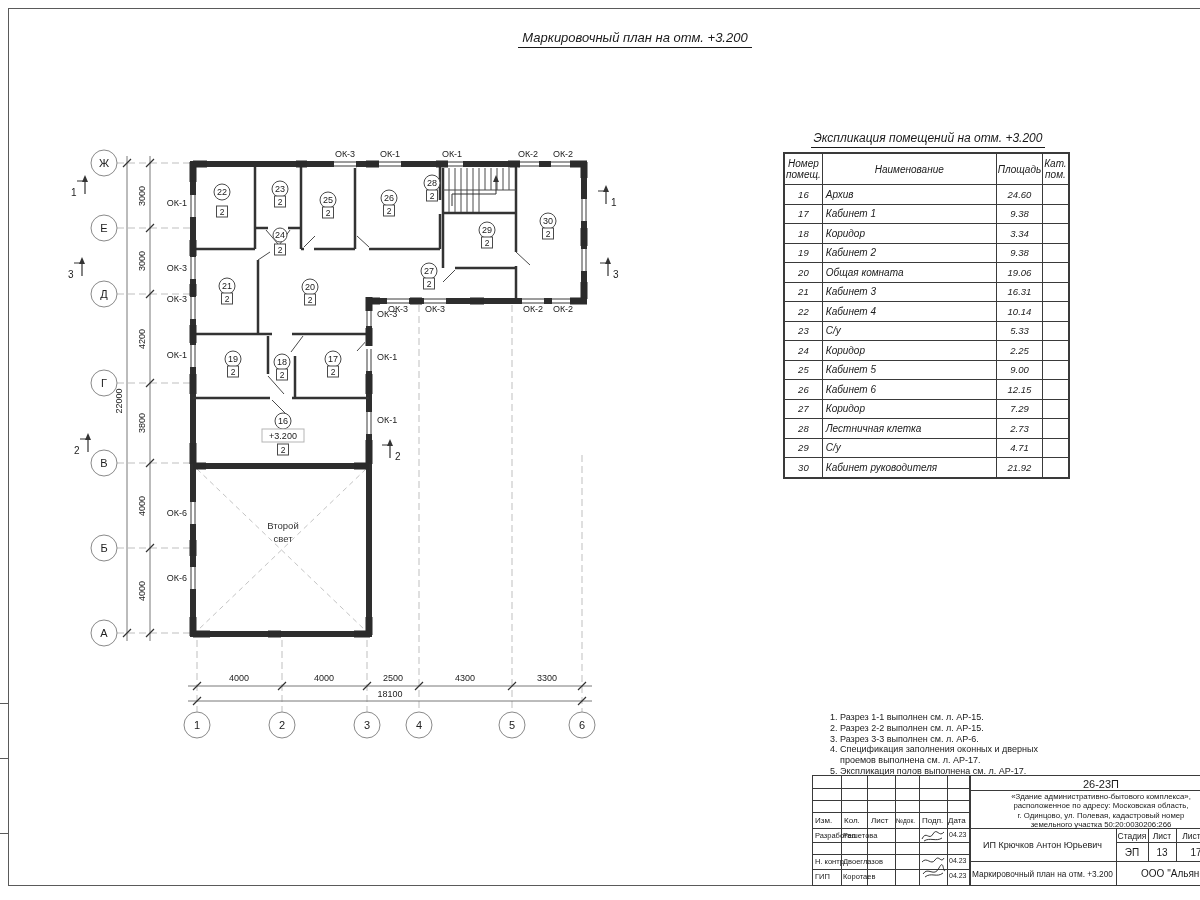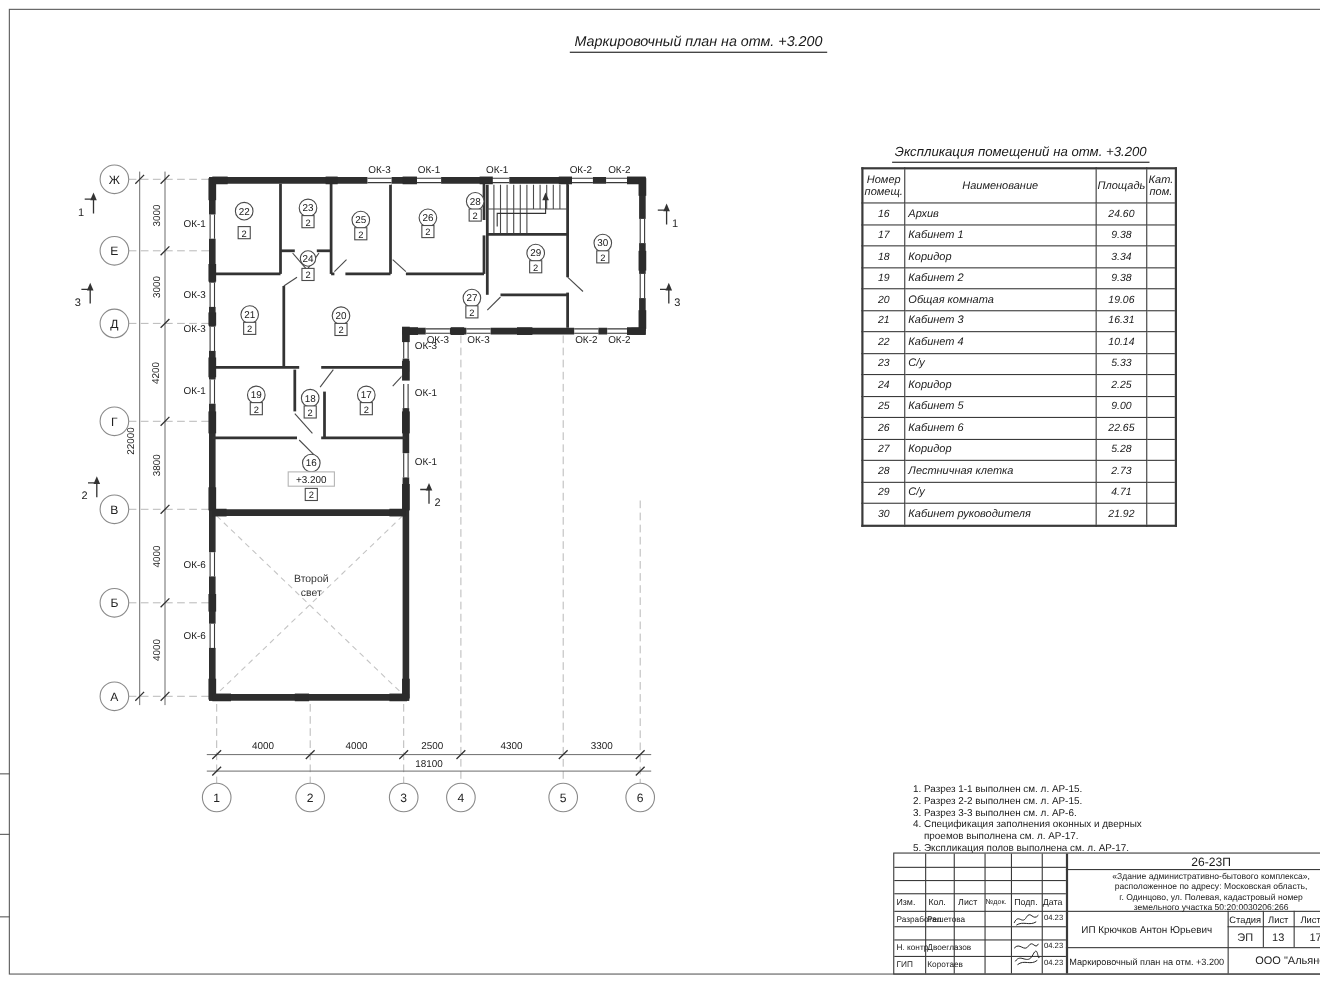--- a/index.html
+++ b/index.html
@@ -486,28 +486,28 @@
         <tr>
           <td class="c">25</td>
           <td class="nm">Кабинет 5</td>
           <td class="c">9.00</td>
           <td class="c"></td>
         </tr>
 
         <tr>
           <td class="c">26</td>
           <td class="nm">Кабинет 6</td>
-          <td class="c">22.65</td>
+          <td class="c">12.15</td>
           <td class="c"></td>
         </tr>
 
         <tr>
           <td class="c">27</td>
           <td class="nm">Коридор</td>
-          <td class="c">5.28</td>
+          <td class="c">7.29</td>
           <td class="c"></td>
         </tr>
 
         <tr>
           <td class="c">28</td>
           <td class="nm">Лестничная клетка</td>
           <td class="c">2.73</td>
           <td class="c"></td>
         </tr>
 

